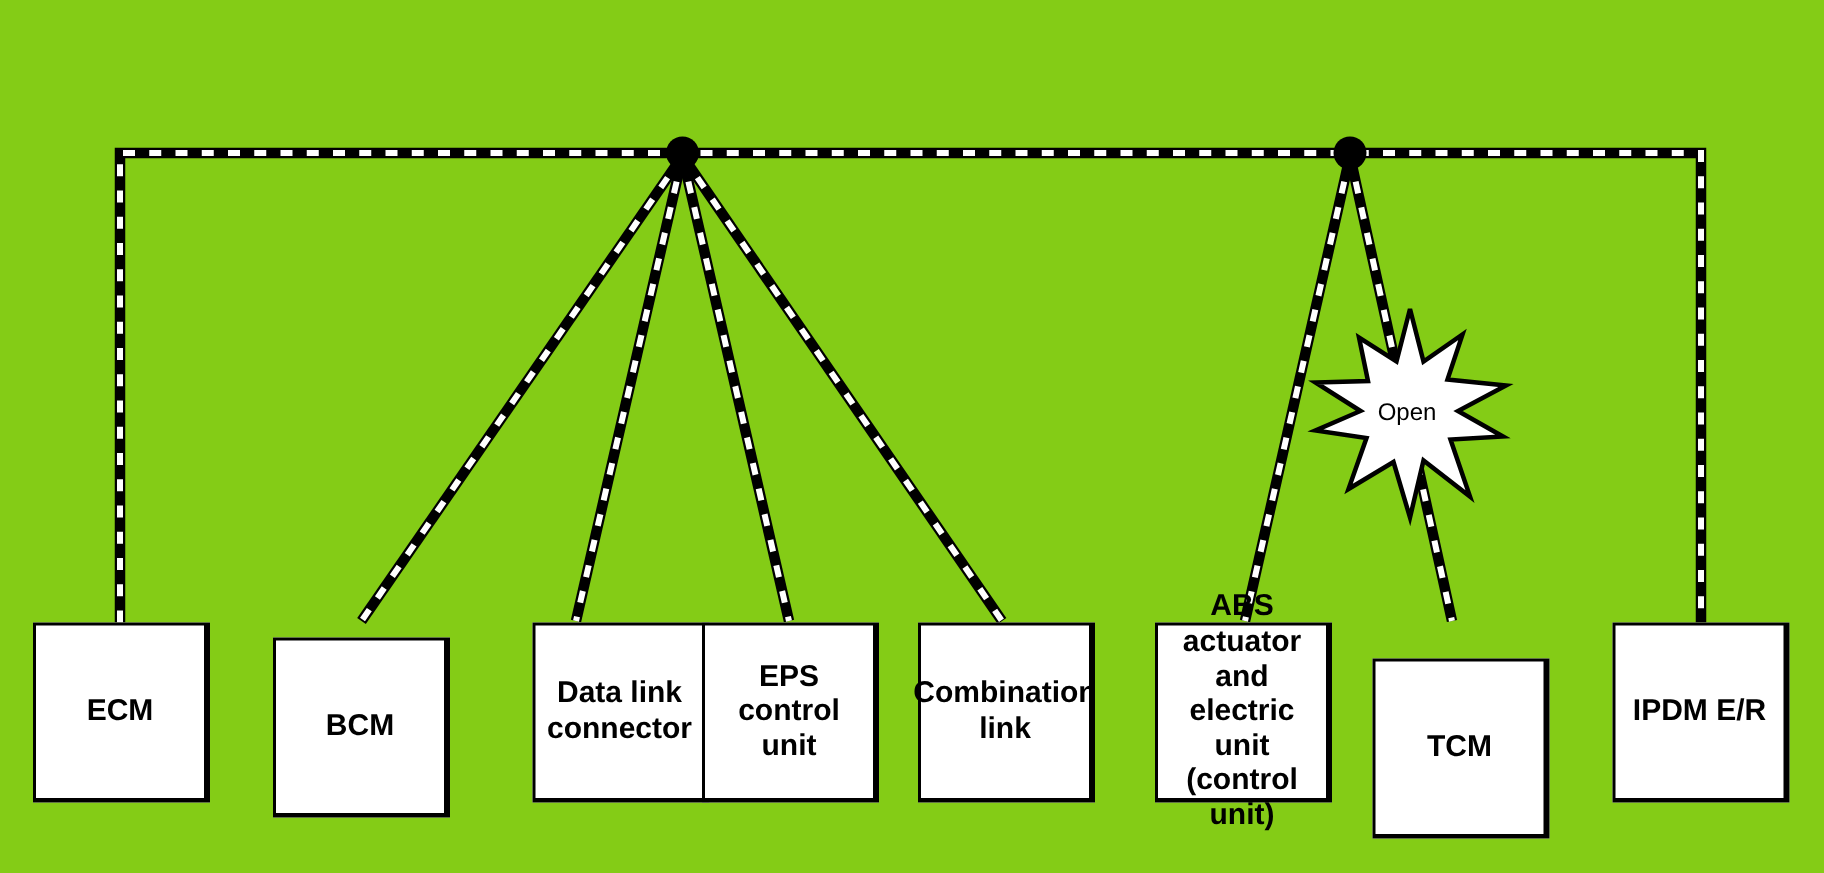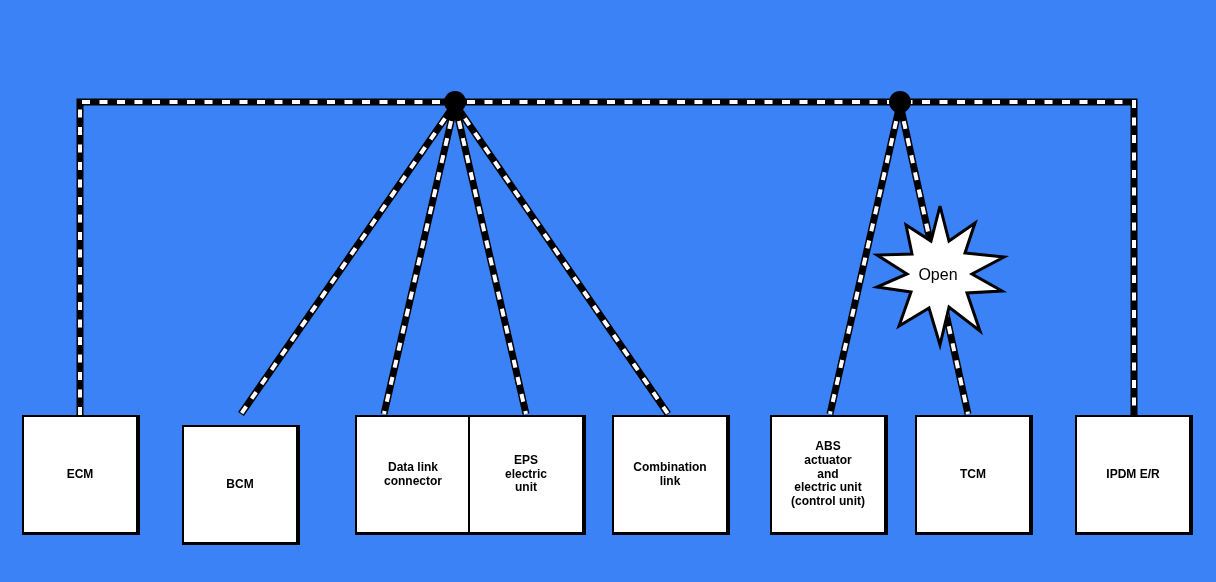--- a/index.html
+++ b/index.html
@@ -5,21 +5,21 @@
   html, body {
     margin: 0;
     padding: 0;
     background: #ffffff;
     font-family: "Liberation Sans", sans-serif;
   }
   .diagram {
     position: relative;
     width: 1216px;
     height: 582px;
-    background: #3b82f6;
+    background: #84cc16;
     overflow: hidden;
   }
   .wiring-svg {
     position: absolute;
     left: 0;
     top: 0;
   }
   .wire {
     stroke: #000000;
     stroke-width: 7;
@@ -59,34 +59,34 @@
     background: #ffffff;
     border: 2px solid #000000;
     border-right-width: 4px;
     border-bottom-width: 3px;
     display: flex;
     align-items: center;
     justify-content: center;
     text-align: center;
   }
   .unit-label {
-    font-size: 12px;
+    font-size: 20px;
     font-weight: bold;
     color: #000000;
     line-height: 1.16;
     white-space: pre-line;
     padding: 0 2px;
   }
   .pos-ecm  { left: 22px; text-align: right; }
   .pos-bcm  { left: 182px; margin-top: 10px; }
   .pos-dlc  { left: 326px; margin-left: 29px; }
   .pos-eps  { left: 468px; }
   .pos-comb { left: 612px; }
   .pos-abs  { left: 770px; }
-  .pos-tcm  { left: 915px; }
+  .pos-tcm  { left: 915px; margin-top: 24px; }
   .pos-ipdm { left: 1075px; text-align: center; }
 </style>
 </head>
 <body>
 
 <div class="diagram">
 
   <svg class="wiring-svg" width="1216" height="582" viewBox="0 0 1216 582">
 
     <g>
@@ -134,21 +134,21 @@
   </div>
   <div class="unit-box pos-bcm">
     <span class="unit-label">BCM</span>
   </div>
   <div class="unit-box pos-dlc">
     <span class="unit-label">Data link
 connector</span>
   </div>
   <div class="unit-box pos-eps">
     <span class="unit-label">EPS
-electric
+control
 unit</span>
   </div>
   <div class="unit-box pos-comb">
     <span class="unit-label">Combination
 link</span>
   </div>
   <div class="unit-box pos-abs">
     <span class="unit-label">ABS
 actuator
 and

